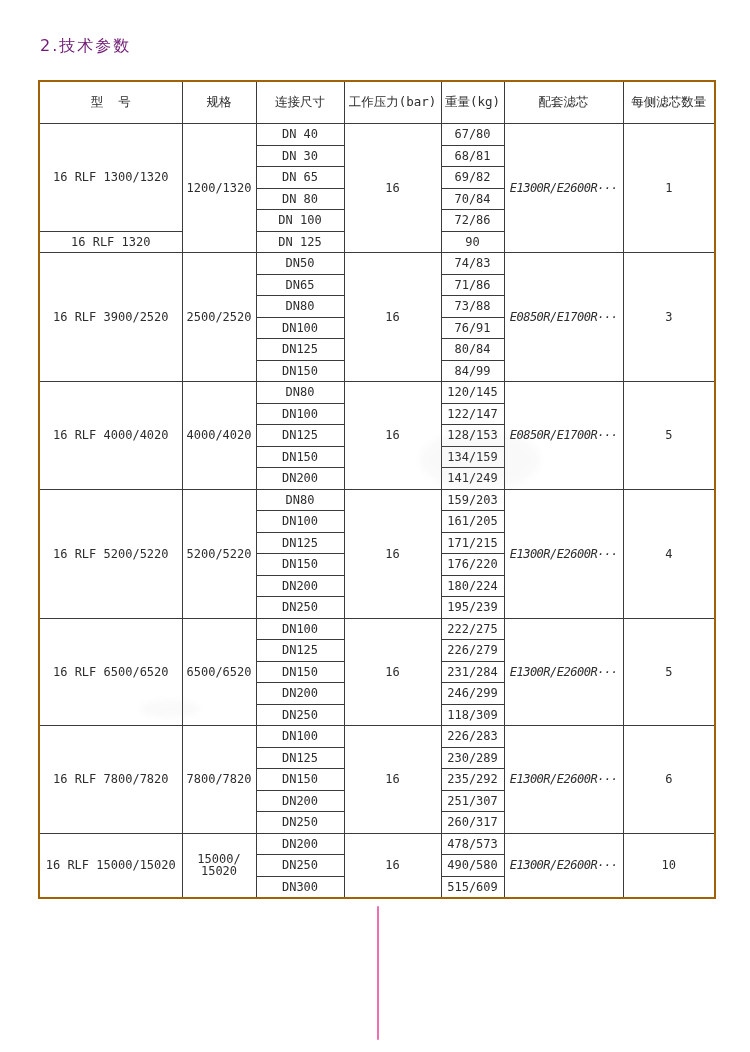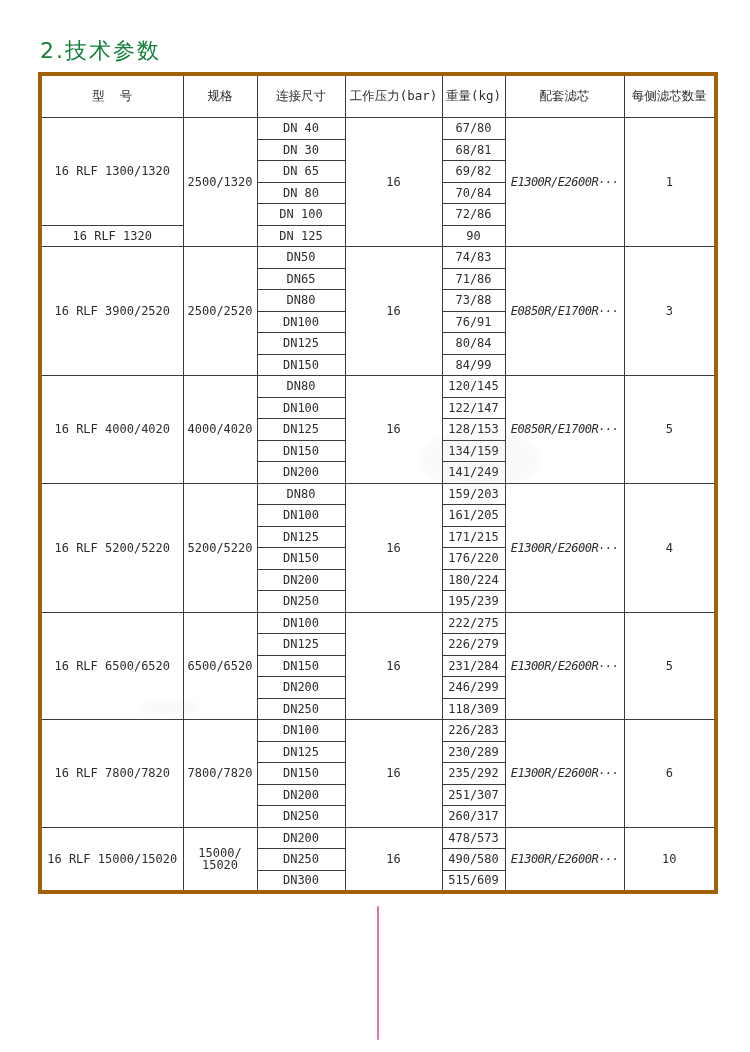--- a/index.html
+++ b/index.html
@@ -6,29 +6,29 @@
     margin: 0; padding: 0;
     width: 750px; height: 1052px;
     background: #ffffff;
     font-family: "DejaVu Sans Mono", "DejaVu Sans", "Liberation Sans", sans-serif;
     color: #2d2d2d;
   }
   .page { position: relative; width: 750px; height: 1052px; overflow: hidden; }
 
   .doc-title {
     position: absolute; left: 40px; top: 36px;
-    font-size: 22px; letter-spacing: 2px; color: #15803d;
+    font-size: 16px; letter-spacing: 2px; color: #701a75;
     font-family: "DejaVu Sans", "Liberation Sans", sans-serif;
   }
 
   table.spec {
-    position: absolute; left: 38px; top: 72px;
+    position: absolute; left: 38px; top: 80px;
     border-collapse: collapse; table-layout: fixed;
     width: 676px;
-    border: 4px solid #a16207;
+    border: 2px solid #a16207;
   }
   table.spec td, table.spec th {
     border: 1px solid #3b3b3b;
     padding: 0;
     font-size: 12px;
     line-height: 1;
     text-align: center;
     vertical-align: middle;
     font-weight: normal;
     color: #2d2d2d;
@@ -82,21 +82,21 @@
         <th>工作压力(bar)</th>
         <th>重量(kg)</th>
         <th>配套滤芯</th>
         <th>每侧滤芯数量</th>
       </tr>
     </thead>
     <tbody>
 
       <tr class="r">
         <td class="model" rowspan="5">16 RLF 1300/1320</td>
-        <td class="spec-c" rowspan="6">2500/1320</td>
+        <td class="spec-c" rowspan="6">1200/1320</td>
         <td>DN 40</td>
         <td rowspan="6">16</td>
         <td>67/80</td>
         <td class="filter" rowspan="6">E1300R/E2600R···</td>
         <td rowspan="6">1</td>
       </tr>
       <tr class="r">
         <td>DN 30</td>
         <td>68/81</td>
       </tr>

